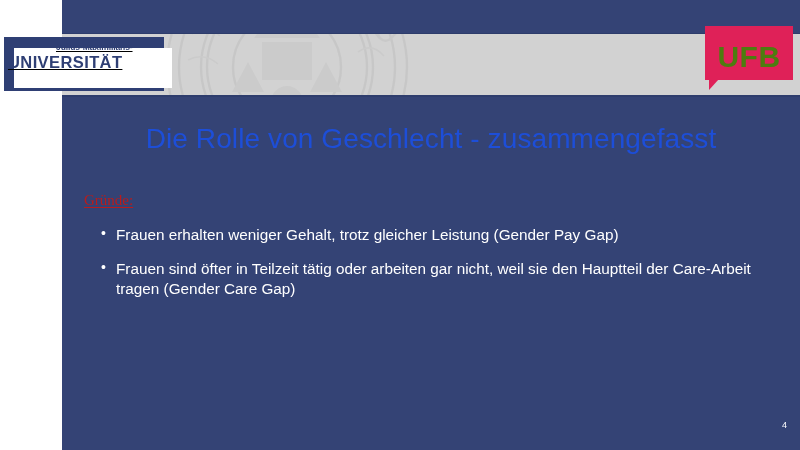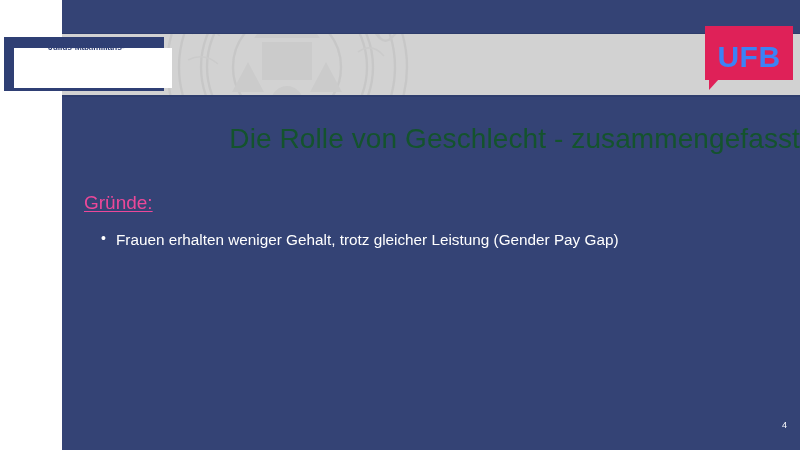--- a/index.html
+++ b/index.html
@@ -94,25 +94,26 @@
   .uni-logo-inner {
     position: absolute;
     left: 10px;
     top: 11px;
     width: 158px;
     height: 40px;
     background: #ffffff;
   }
   .uni-logo-text {
     position: absolute;
-    left: 48px;
+    left: 56px;
     top: 43px;
     width: 200px;
     z-index: 6;
     line-height: 1;
+    text-decoration: underline;
   }
   .uni-claim {
     font-size: 8.5px;
     font-weight: 700;
     color: #2f3f74;
     letter-spacing: -0.1px;
     display: block;
     margin-left: 0px;
   }
   .uni-name {
@@ -154,54 +155,55 @@
   }
   .ufb-label {
     position: absolute;
     left: 0;
     top: 0;
     width: 88px;
     height: 62px;
     display: flex;
     align-items: center;
     justify-content: center;
-    color: #3b82f6;
+    color: #4d7c0f;
     font-size: 30px;
     font-weight: 700;
     letter-spacing: 0.5px;
   }
 
   
   .slide-title {
     position: absolute;
     left: 62px;
     top: 123px;
     width: 738px;
-    text-align: right;
-    color: #14532d;
+    text-align: center;
+    color: #1d4ed8;
     font-size: 28px;
     font-weight: 400;
     letter-spacing: 0.1px;
     white-space: nowrap;
   }
 
   
   .body-area {
     position: absolute;
     left: 84px;
     top: 192px;
     width: 690px;
   }
   .lead {
-    color: #ec4899;
-    font-size: 19px;
+    color: #b91c1c;
+    font-size: 15px;
     font-weight: 400;
     text-decoration: underline;
     text-underline-offset: 2px;
     margin: 0 0 14px 0;
+    font-family: Liberation Serif, serif;
   }
   ul.bullets {
     list-style: none;
     margin: 16px;
     padding: 0;
   }
   ul.bullets li {
     position: relative;
     color: #ffffff;
     font-size: 15.3px;
@@ -281,32 +283,34 @@
     </div>
   </div>
 
   <div class="band-rule-bottom"></div>
 
   <div class="uni-logo">
     <div class="uni-logo-inner"></div>
   </div>
   <div class="uni-logo-text">
     <span class="uni-claim">Julius-Maximilians-</span>
+    <span class="uni-name">UNIVERSITÄT</span>
   </div>
 
   <div class="ufb">
     <div class="ufb-box"></div>
     <div class="ufb-tail"></div>
     <div class="ufb-label">UFB</div>
   </div>
 
   <div class="slide-title">Die Rolle von Geschlecht - zusammengefasst</div>
 
   <div class="body-area">
     <p class="lead">Gründe:</p>
     <ul class="bullets">
       <li>Frauen erhalten weniger Gehalt, trotz gleicher Leistung (Gender Pay Gap)</li>
+      <li>Frauen sind öfter in Teilzeit tätig oder arbeiten gar nicht, weil sie den Hauptteil der Care-Arbeit tragen (Gender Care Gap)</li>
     </ul>
   </div>
 
   <div class="page-number">4</div>
 
 </div>
 
 </body></html>

